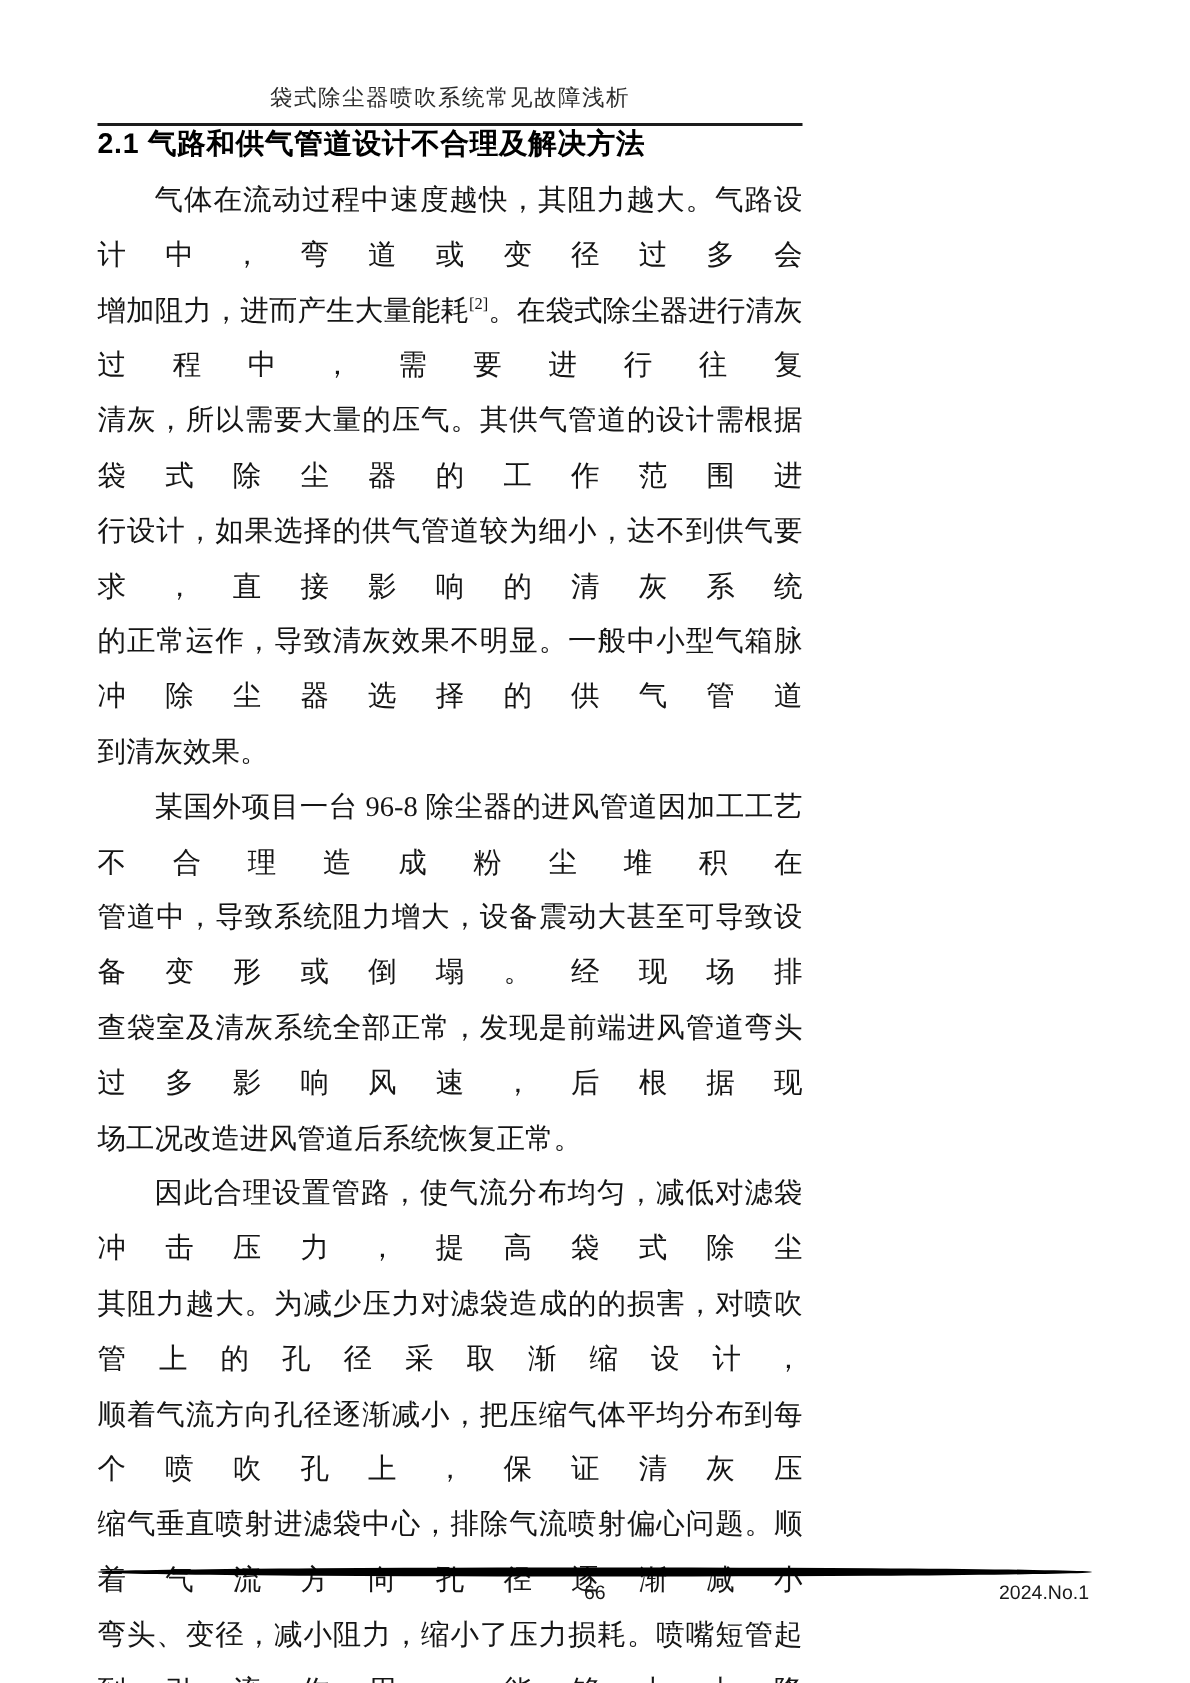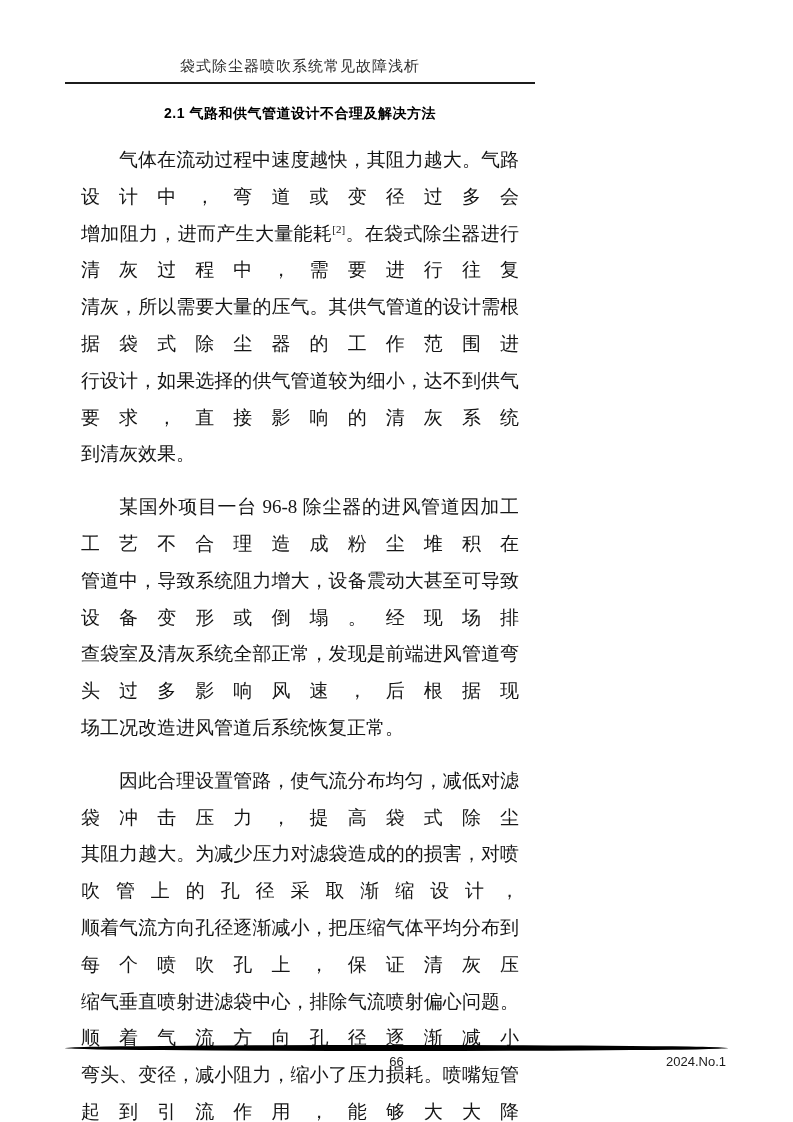--- a/index.html
+++ b/index.html
@@ -31,29 +31,28 @@
   }
   .header-rule {
     height: 0;
     border-top: 2px solid #1c1c1c;
     margin-top: 5px;
   }
   
   .section-heading {
     font-family: "Liberation Sans", sans-serif;
     font-weight: bold;
-    font-size: 14px;
+    font-size: 19px;
     color: #000000;
     line-height: 26px;
-    margin: 16px 0 6px 0;
+    margin: 0 0 6px 0;
     letter-spacing: 0.5px;
-    text-align: center;
   }
   
-  .para { margin: 16px; }
+  .para { margin: 0; }
   .line {
     font-size: 19px;
     line-height: 36.8px;
     color: #151515;
     text-align: justify;
     text-align-last: justify;
     white-space: normal;
   }
   .line.indent { text-indent: 2em; }
   .line.last { text-align-last: left; }
@@ -107,20 +106,21 @@
 
   <main>
 
     <h2 class="section-heading">2.1 气路和供气管道设计不合理及解决方法</h2>
 
     <div class="para">
       <div class="line indent">气体在流动过程中速度越快，其阻力越大。气路设计中，弯道或变径过多会</div>
       <div class="line"><span>增加阻力，进而产生大量能耗</span><sup class="cite">[2]</sup><span>。在袋式除尘器进行清灰过程中，需要进行往复</span></div>
       <div class="line">清灰，所以需要大量的压气。其供气管道的设计需根据袋式除尘器的工作范围进</div>
       <div class="line">行设计，如果选择的供气管道较为细小，达不到供气要求，直接影响的清灰系统</div>
+      <div class="line">的正常运作，导致清灰效果不明显。一般中小型气箱脉冲除尘器选择的供气管道</div>
       <div class="line last">到清灰效果。</div>
     </div>
 
     <div class="para">
       <div class="line indent">某国外项目一台 96-8 除尘器的进风管道因加工工艺不合理造成粉尘堆积在</div>
       <div class="line">管道中，导致系统阻力增大，设备震动大甚至可导致设备变形或倒塌。经现场排</div>
       <div class="line">查袋室及清灰系统全部正常，发现是前端进风管道弯头过多影响风速，后根据现</div>
       <div class="line last">场工况改造进风管道后系统恢复正常。</div>
     </div>
 

